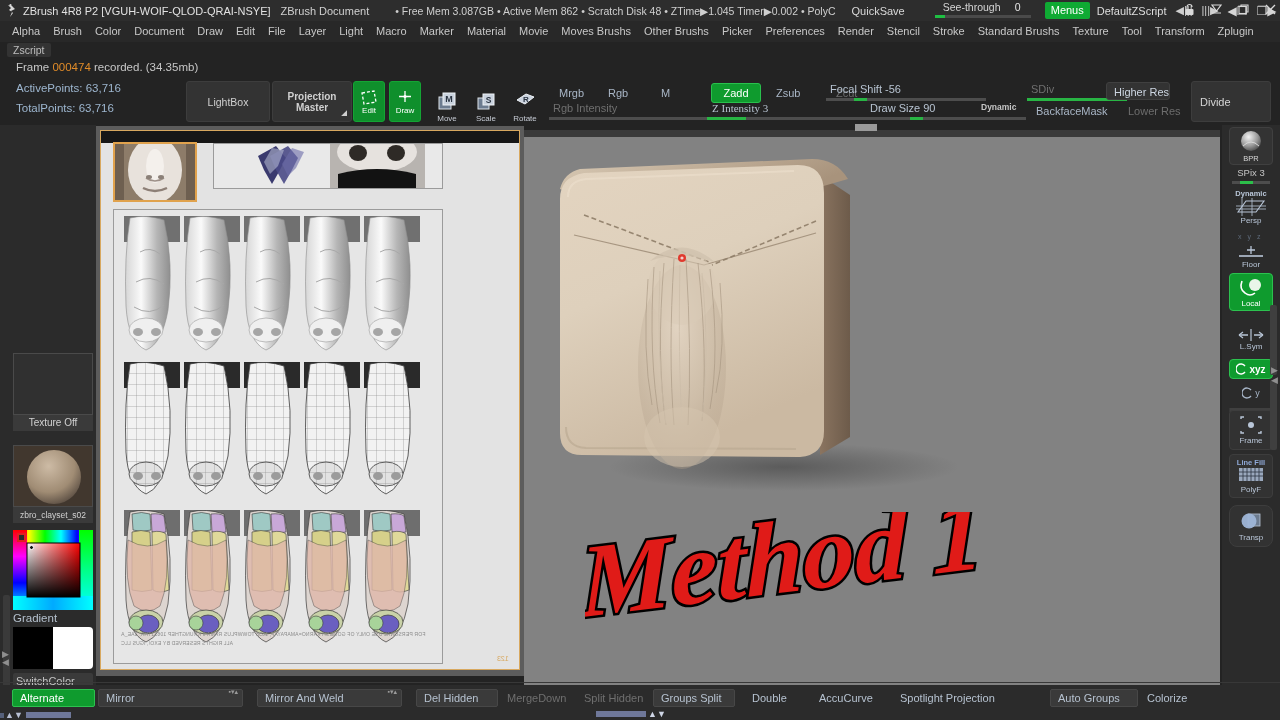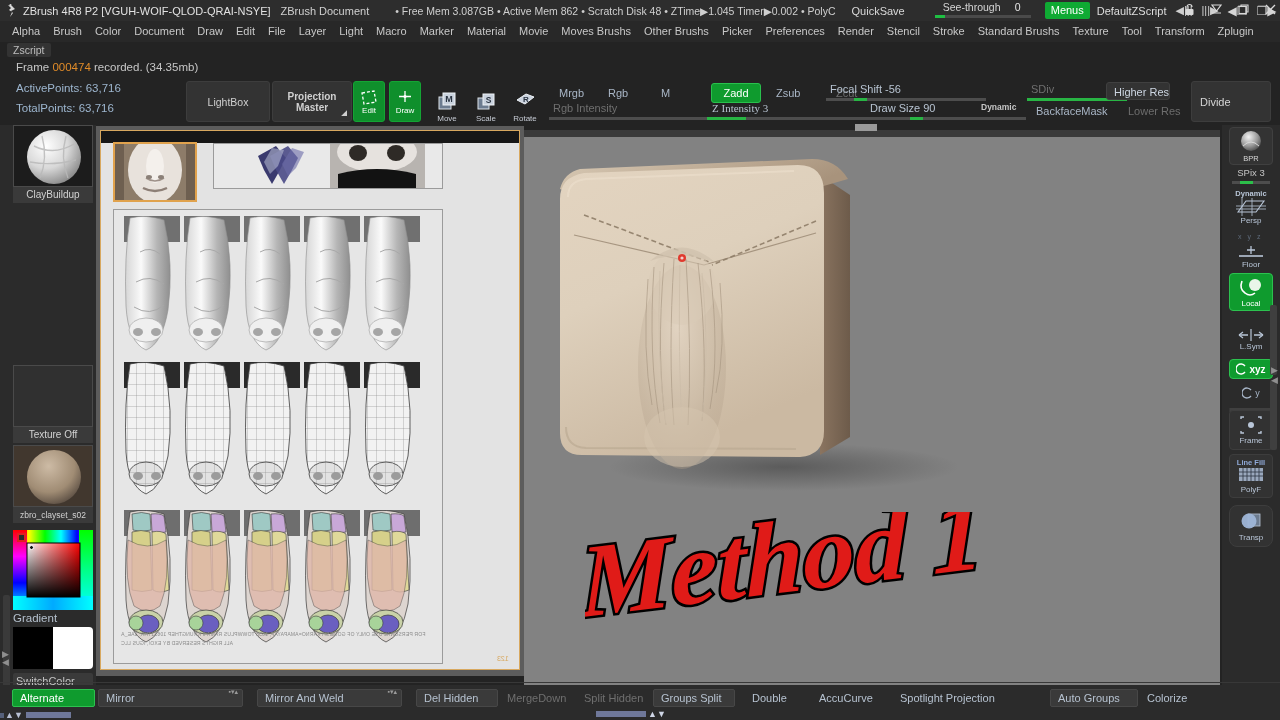--- a/index.html
+++ b/index.html
@@ -373,40 +373,24 @@
     <div class="sw-btn" style="left:843px; top:24px;">BackfaceMask</div>
 
     <div class="sw-btn boxed" style="left:920px; top:4px; width:64px; height:18px;">Higher Res</div>
     <div class="sw-btn dim" style="left:922px; top:24px;">Lower Res</div>
 
     <div class="tb-btn big" style="left:1005px; top:3px; width:80px; justify-content:flex-start; padding-left:8px; font-size:11px; color:#d6d6d6;">Divide</div>
   </div>
 
   <div class="leftpanel">
 
-    <div class="pal-item" style="top:0px;">
-      <div class="pal-thumb">
-        <svg width="80" height="62" viewBox="0 0 80 62">
-          <defs>
-              <radialGradient id="gclay" cx="35%" cy="30%" r="75%">
-            <stop offset="0%" stop-color="#ffffff"></stop>
-                <stop offset="55%" stop-color="#d8d8d8"></stop>
-                <stop offset="100%" stop-color="#8a8a8a"></stop>
-          </radialGradient>
-            </defs>
-          <circle cx="40" cy="31" r="27" fill="url(#gclay)"></circle>
-          <path d="M20 20 Q40 30 60 18 M16 36 Q38 40 62 34 M28 10 Q34 32 26 52 M52 10 Q46 32 54 52" stroke="#b8b8b8" fill="none" stroke-width="1.4" opacity="0.85"></path>
-        </svg>
-      </div>
-      <div class="pal-cap">ClayBuildup</div>
-    </div>
-
-
-
-    <div class="pal-item" style="top:240px;">
+
+
+
+    <div class="pal-item" style="top:228px;">
       <div class="pal-thumb" style="background:#303030;"></div>
       <div class="pal-cap">Texture Off</div>
     </div>
 
     <div class="pal-item" style="top:320px;">
       <div class="pal-thumb">
         <svg width="80" height="62" viewBox="0 0 80 62">
           <rect width="80" height="62" fill="#41372e"></rect>
           <defs>
               <radialGradient id="gmat" cx="40%" cy="30%" r="80%">

